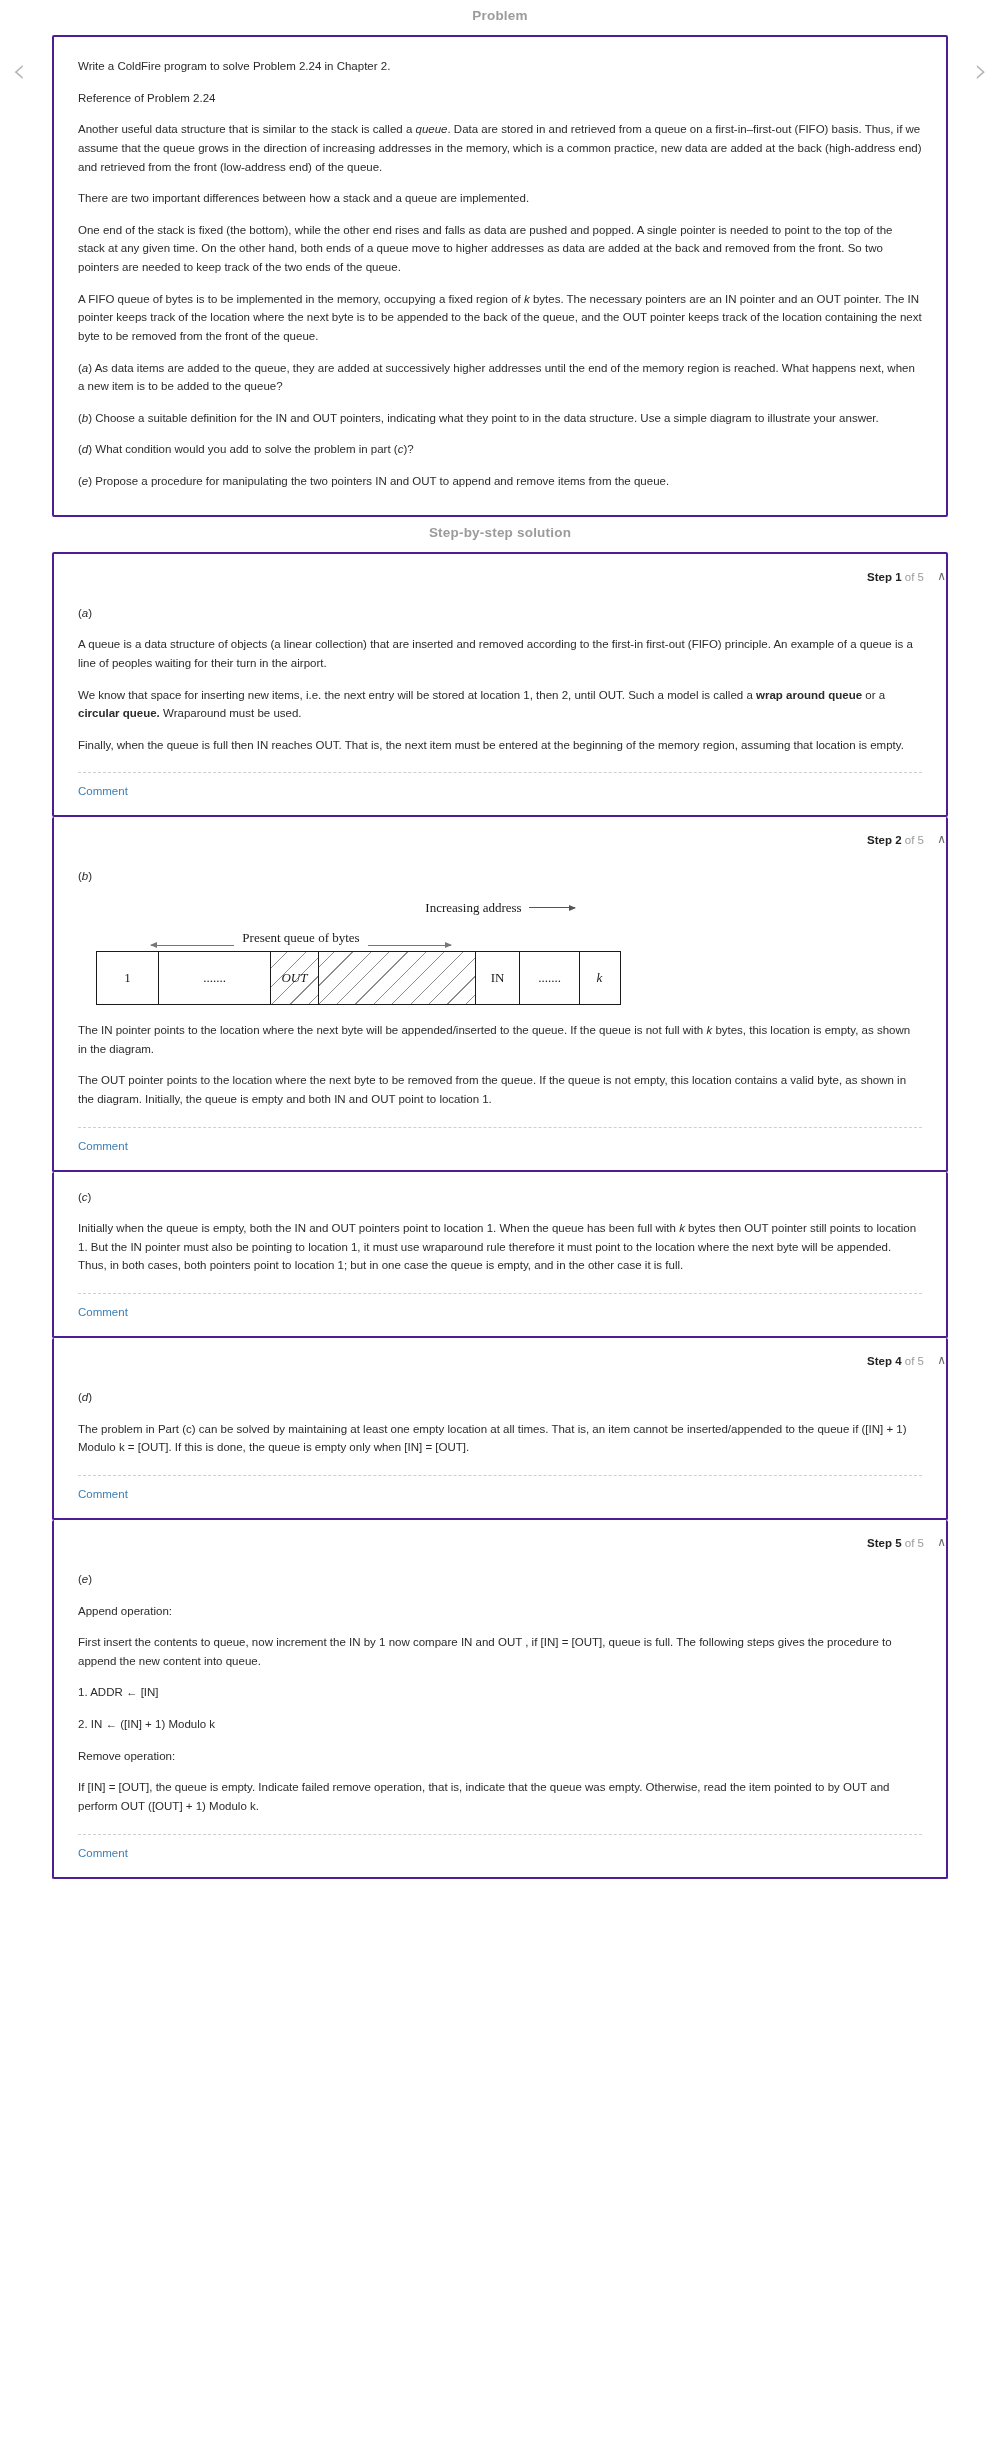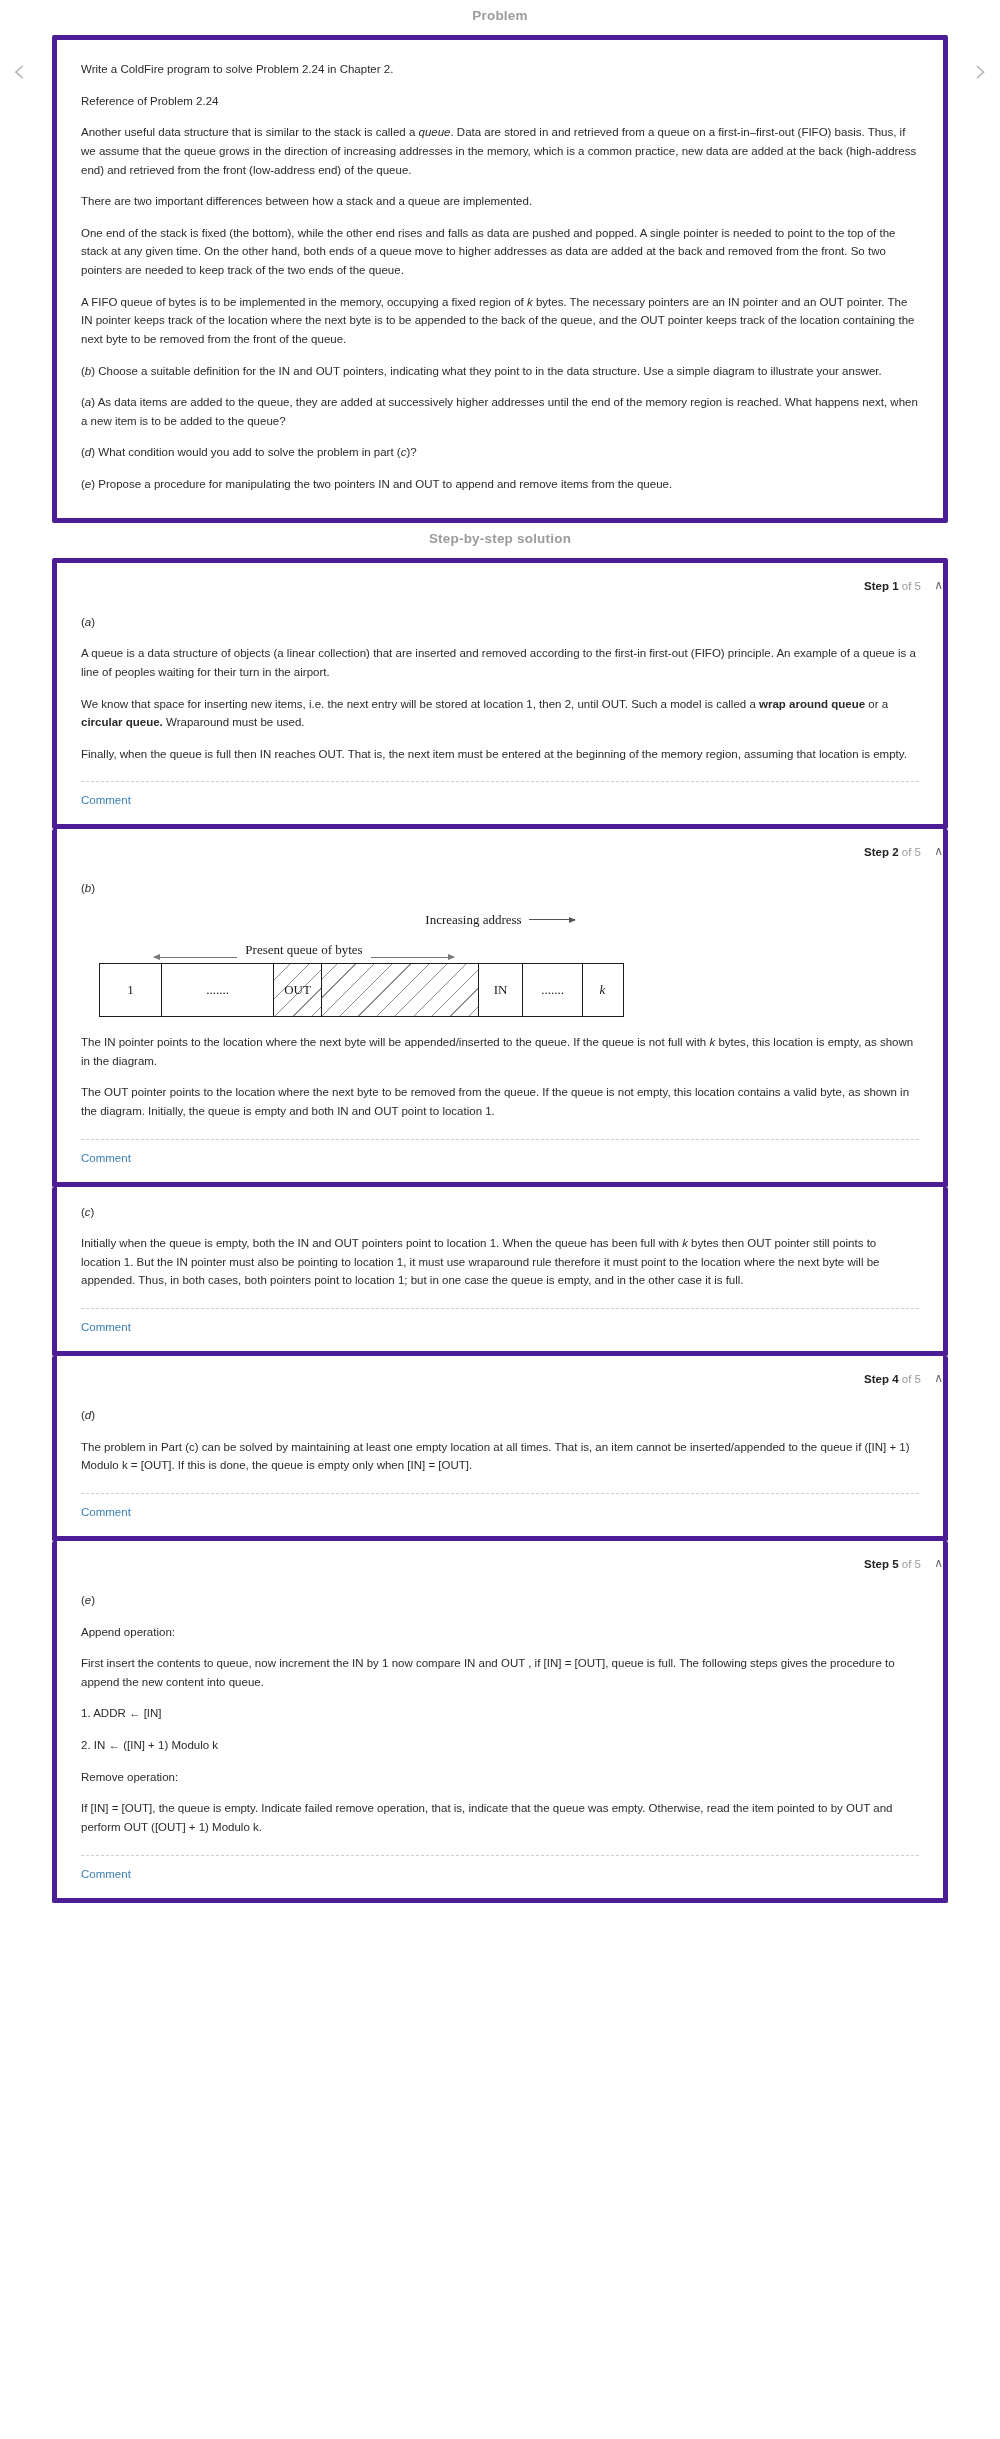--- a/index.html
+++ b/index.html
@@ -39,21 +39,21 @@
     cursor: pointer;
     user-select: none;
     text-align: center;
   }
   .arrow-left  { left: 6px;  top: 52px; }
   .arrow-right { right: 6px; top: 52px; }
 
   
   .card {
     margin: 0 52px;
-    border: 5px solid #4c1d95;
+    border: 2px solid #4c1d95;
     background: #fff;
     border-radius: 2px;
   }
   .card + .card { border-top: none; }
 
   .card-inner { padding: 20px 24px 24px 24px; }
 
   
   p.t {
     margin: 0 0 13px 0;
@@ -179,21 +179,21 @@
     position: relative;
     overflow: hidden;
   }
   .cell:last-child { border-right: none; }
   .hatch {
     background-image: repeating-linear-gradient(
       -45deg, #ffffff 0 6px, #8d8d8d 6px 6.9px, #ffffff 6.9px 13px);
   }
   .c1   { width: 62px; }
   .c2   { width: 112px; }
-  .cout { width: 48px; }
+  .cout { width: 48px; font-style: italic; }
   .cmid { width: 157px; }
   .cin  { width: 44px; }
   .c6   { width: 60px; }
   .ck   { width: 39px; border-right: none; }
   .cell .txt {
     background: transparent;
     padding: 0 2px;
   }
   .cell.cout .txt { background: transparent; }
 </style>
@@ -212,22 +212,22 @@
   <div class="section-title">Problem</div>
 
   <div class="card">
     <div class="card-inner">
       <p class="t">Write a ColdFire program to solve Problem 2.24 in Chapter 2.</p>
       <p class="t">Reference of Problem 2.24</p>
       <p class="t">Another useful data structure that is similar to the stack is called a <span class="it">queue</span>. Data are stored in and retrieved from a queue on a first-in–first-out (FIFO) basis. Thus, if we assume that the queue grows in the direction of increasing addresses in the memory, which is a common practice, new data are added at the back (high-address end) and retrieved from the front (low-address end) of the queue.</p>
       <p class="t">There are two important differences between how a stack and a queue are implemented.</p>
       <p class="t">One end of the stack is fixed (the bottom), while the other end rises and falls as data are pushed and popped. A single pointer is needed to point to the top of the stack at any given time. On the other hand, both ends of a queue move to higher addresses as data are added at the back and removed from the front. So two pointers are needed to keep track of the two ends of the queue.</p>
       <p class="t">A FIFO queue of bytes is to be implemented in the memory, occupying a fixed region of <span class="it">k</span> bytes. The necessary pointers are an IN pointer and an OUT pointer. The IN pointer keeps track of the location where the next byte is to be appended to the back of the queue, and the OUT pointer keeps track of the location containing the next byte to be removed from the front of the queue.</p>
+      <p class="t">(<span class="it">a</span>) As data items are added to the queue, they are added at successively higher addresses until the end of the memory region is reached. What happens next, when a new item is to be added to the queue?</p>
       <p class="t">(<span class="it">b</span>) Choose a suitable definition for the IN and OUT pointers, indicating what they point to in the data structure. Use a simple diagram to illustrate your answer.</p>
-      <p class="t">(<span class="it">a</span>) As data items are added to the queue, they are added at successively higher addresses until the end of the memory region is reached. What happens next, when a new item is to be added to the queue?</p>
       <p class="t">(<span class="it">d</span>) What condition would you add to solve the problem in part (<span class="it">c</span>)?</p>
       <p class="t">(<span class="it">e</span>) Propose a procedure for manipulating the two pointers IN and OUT to append and remove items from the queue.</p>
     </div>
   </div>
 
   <div class="section-title">Step-by-step solution</div>
 
   <div class="card">
     <div class="step-head">
       <span class="n">Step 1</span>

